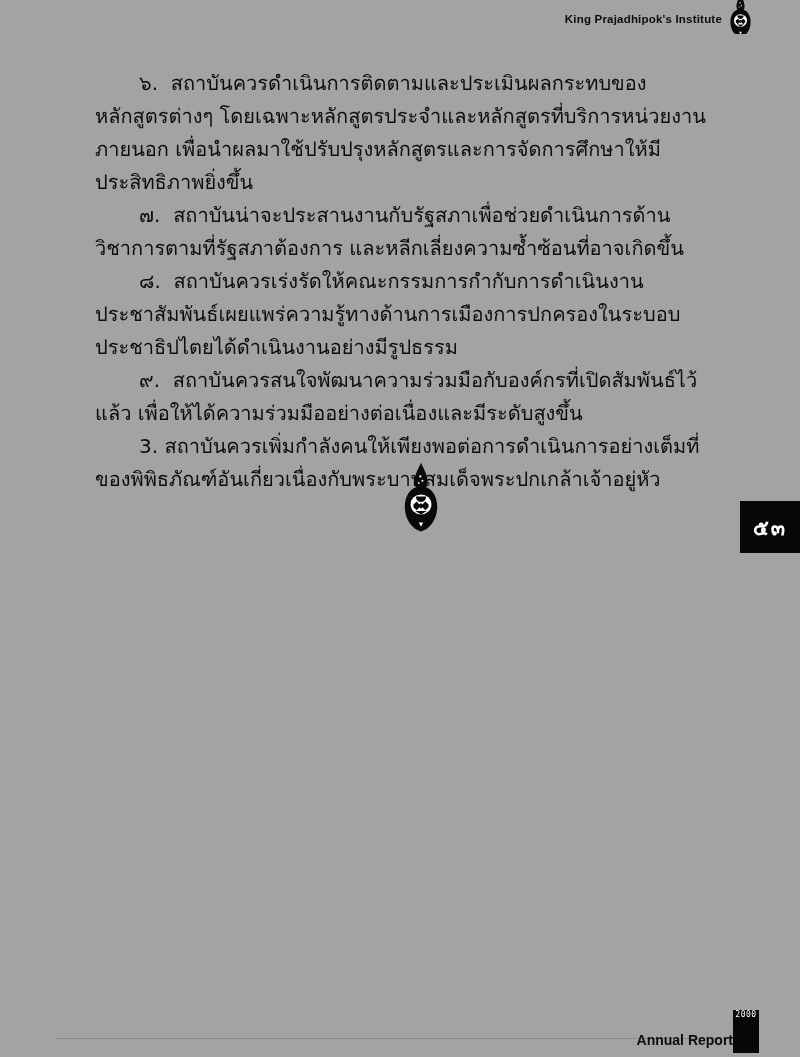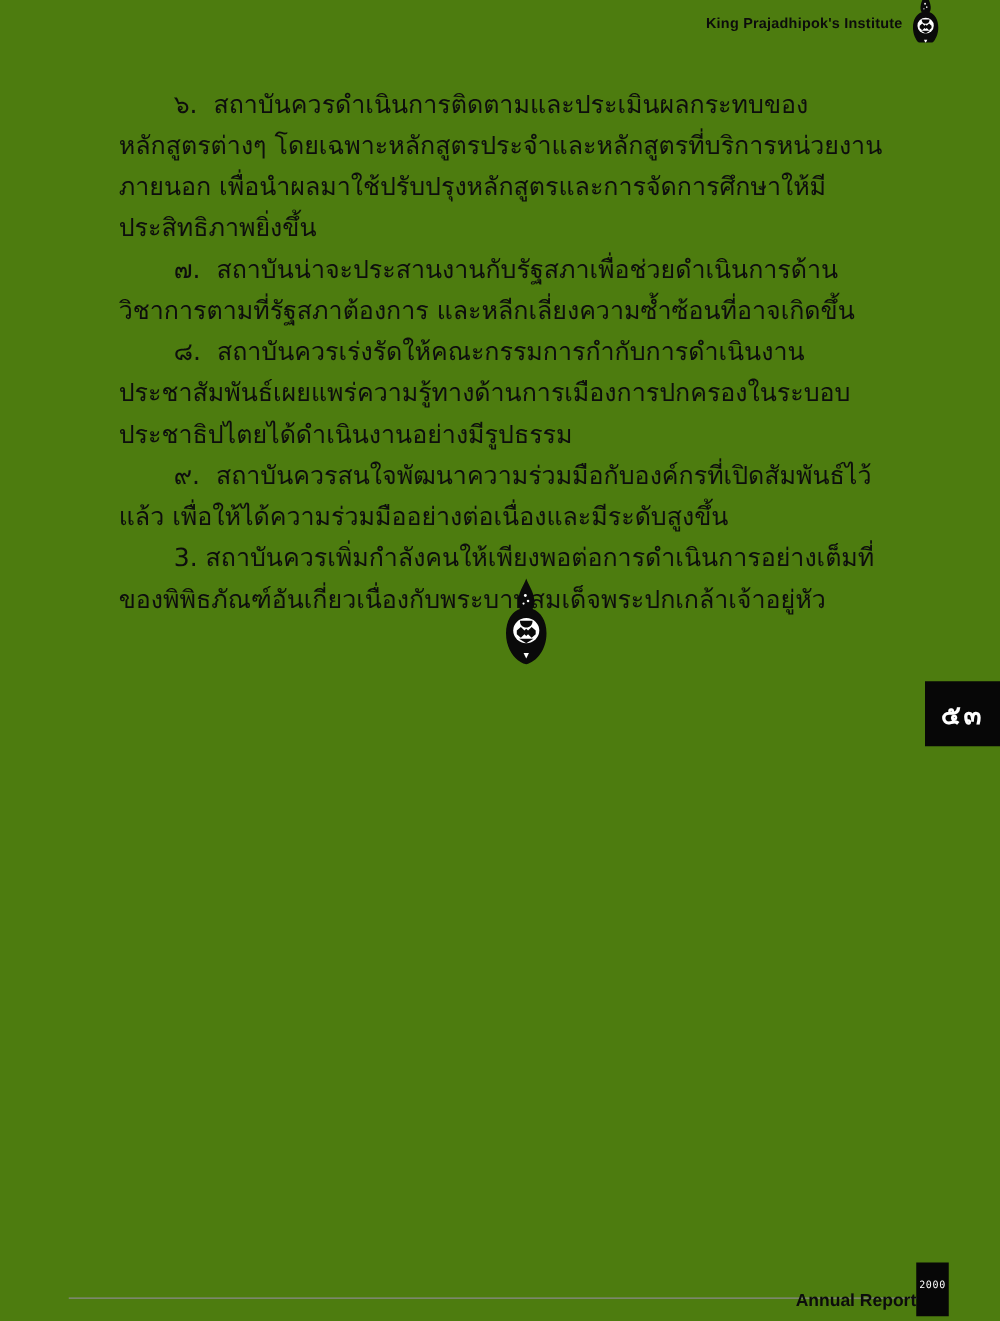--- a/index.html
+++ b/index.html
@@ -1,20 +1,20 @@
 <!DOCTYPE html>
 <html><head>
 <meta charset="utf-8">
 <style>
   html,body{margin:0;padding:0;}
   body{
     width:800px;height:1057px;position:relative;background:#ffffff;
     font-family:"DejaVu Sans",sans-serif;color:#111;overflow:hidden;
   }
-  .page{position:absolute;inset:0;background:#4d7c0f;}
+  .page{position:absolute;inset:0;background:#a3a3a3;}
 
   
   .header{position:absolute;top:0;right:46px;display:flex;align-items:flex-start;}
   .header-title{
     font-family:"Liberation Sans",sans-serif;font-weight:bold;font-size:11.5px;
     letter-spacing:.2px;margin-top:13px;margin-right:5px;color:#0c0c0c;
   }
   .header-logo{width:27px;height:34px;overflow:hidden;position:relative;}
   .header-logo svg{position:absolute;top:-6px;left:0;}
 
@@ -25,37 +25,37 @@
     text-align:left;word-break:normal;
   }
   .doc-body p{margin:0;text-indent:44px;}
 
   
   .center-emblem{position:absolute;left:399px;top:462px;width:44px;height:72px;}
 
   
   .page-tab{
     position:absolute;right:0;top:501px;width:60px;height:52px;background:#070707;
-    display:flex;align-items:center;justify-content:center;margin-top:44px;
+    display:flex;align-items:center;justify-content:center;
   }
   .page-tab span{color:#fff;font-size:21px;font-weight:bold;letter-spacing:2px;}
 
   
   .footer-rule{position:absolute;left:55px;top:1038px;width:682px;height:1px;background:#8a8a8a;}
   .footer-label{
     position:absolute;right:67px;top:1032px;
     font-family:"Liberation Sans",sans-serif;font-weight:bold;font-size:14px;color:#0c0c0c;
     border-bottom:1px solid #555;padding-bottom:16px;
   }
   .footer-yearbox{
     position:absolute;left:733px;top:1010px;width:26px;height:43px;background:#070707;
     display:flex;align-items:flex-start;justify-content:center;
   }
   .footer-yearbox span{
-    color:#fff;font-family:"DejaVu Sans Mono",monospace;font-size:8px;margin-top:13px;letter-spacing:.5px;
+    color:#fff;font-family:"DejaVu Sans Mono",monospace;font-size:8px;letter-spacing:.5px;
   }
 </style>
 </head>
 <body>
 
 <div class="page">
 
   <div class="header">
     <div class="header-title">King Prajadhipok's Institute</div>
     <div class="header-logo">

